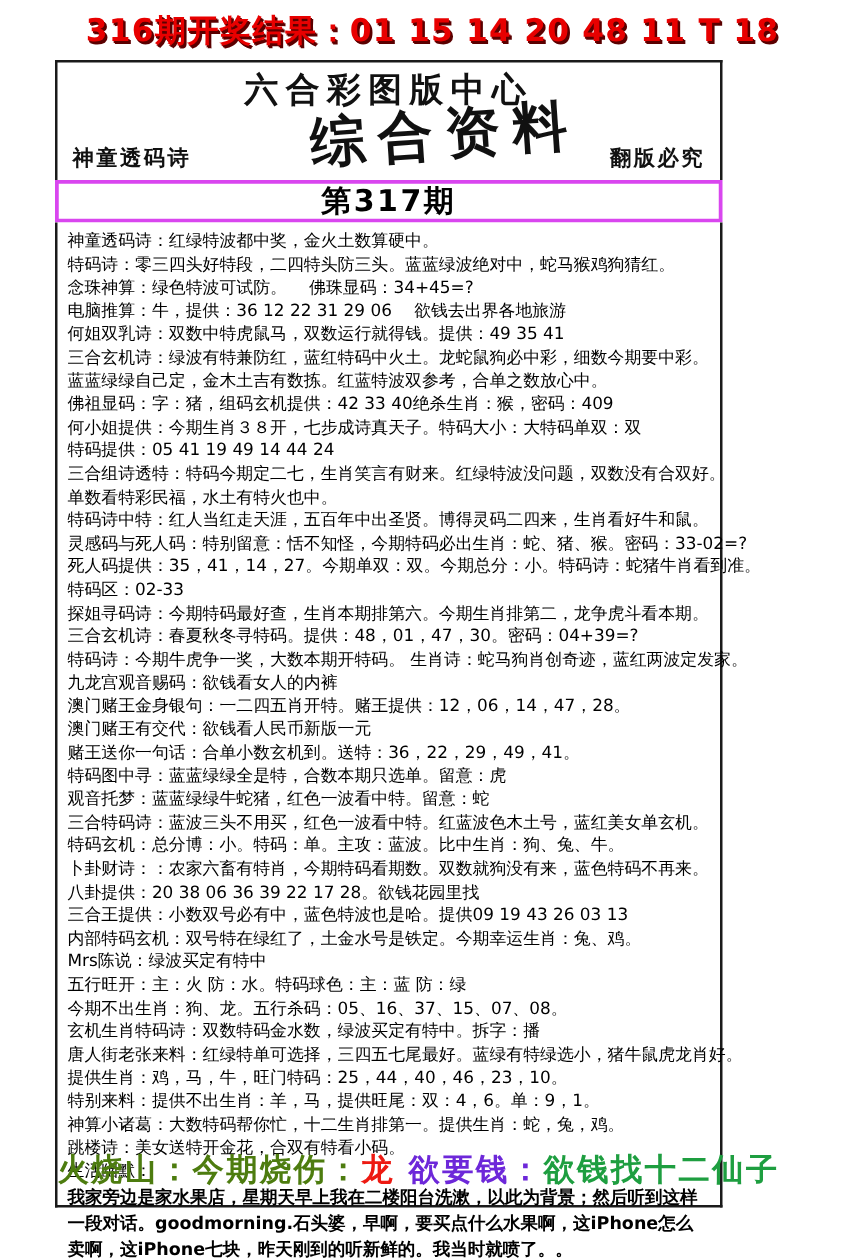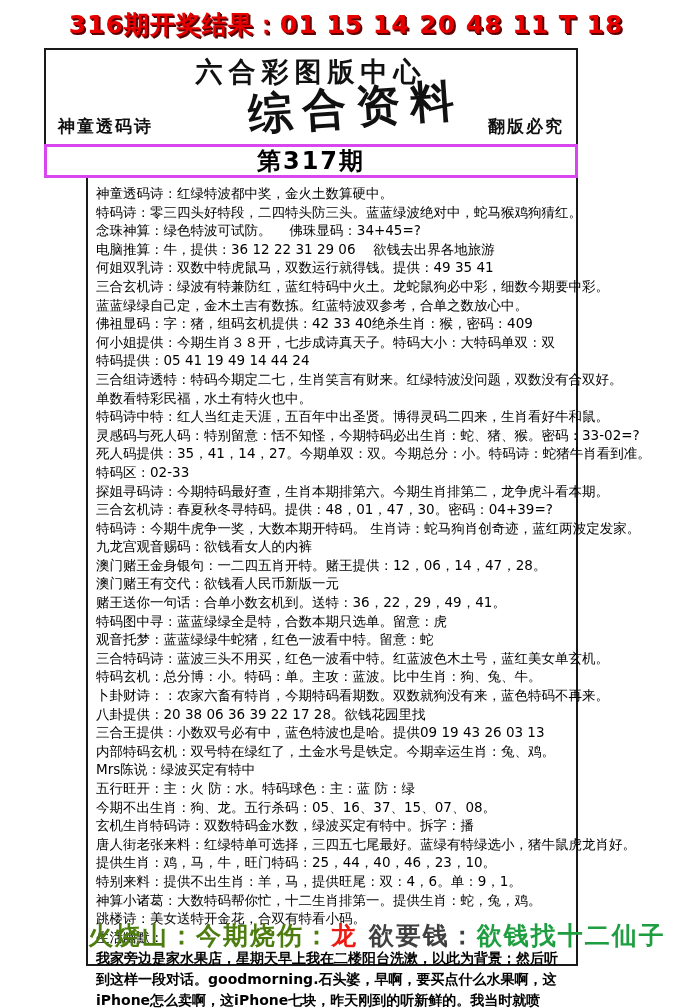--- a/index.html
+++ b/index.html
@@ -42,21 +42,20 @@
   .issue-box {
     border:3px solid #d946ef; background:#ffffff;
     height:34px; line-height:28px; text-align:center;
     font-size:24px; font-weight:bold; color:#000; letter-spacing:2px;
   }
 
   .main-box {
     border:2px solid #1a1a1a; border-top:none;
     background:#ffffff; padding:6px 8px 1px 8px; height:788px;
     position:relative;
-    margin-left:42px;
   }
   .line {
     font-size:13.5px; line-height:18.6px; color:#000;
     white-space:nowrap; letter-spacing:0;
   }
   .humor-title { font-size:13.5px; line-height:19px; color:#000; }
   .humor-text {
     font-size:14px; line-height:21px; font-weight:bold; color:#000;
     margin-top:1px;
   }
@@ -124,18 +123,18 @@
       <div class="line">唐人街老张来料：红绿特单可选择，三四五七尾最好。蓝绿有特绿选小，猪牛鼠虎龙肖好。</div>
       <div class="line">提供生肖：鸡，马，牛，旺门特码：25，44，40，46，23，10。</div>
       <div class="line">特别来料：提供不出生肖：羊，马，提供旺尾：双：4，6。单：9，1。</div>
       <div class="line">神算小诸葛：大数特码帮你忙，十二生肖排第一。提供生肖：蛇，兔，鸡。</div>
       <div class="line">跳楼诗：美女送特开金花，合双有特看小码。</div>
 
       <div class="humor-title">生活幽默：</div>
       <div class="humor-text">我家旁边是家水果店，星期天早上我在二楼阳台洗漱，以此为背景；然后听到这样一段对话。goodmorning.石头婆，早啊，要买点什么水果啊，这iPhone怎么卖啊，这iPhone七块，昨天刚到的听新鲜的。我当时就喷了。。</div>
 
       <div class="footer-line">
-        <span style="color: #4d7c0f;">火烧山：今期烧伤：</span><span style="color: rgb(237, 26, 18);">龙 </span><span style="color: #404040;">欲要钱：</span><span style="color: rgb(30, 158, 64);">欲钱找十二仙子</span>
+        <span style="color: #4d7c0f;">火烧山：今期烧伤：</span><span style="color: rgb(237, 26, 18);">龙 </span><span style="color: #6d28d9;">欲要钱：</span><span style="color: rgb(30, 158, 64);">欲钱找十二仙子</span>
       </div>
     </div>
 
   </div>
 </div>
 
 </body></html>

